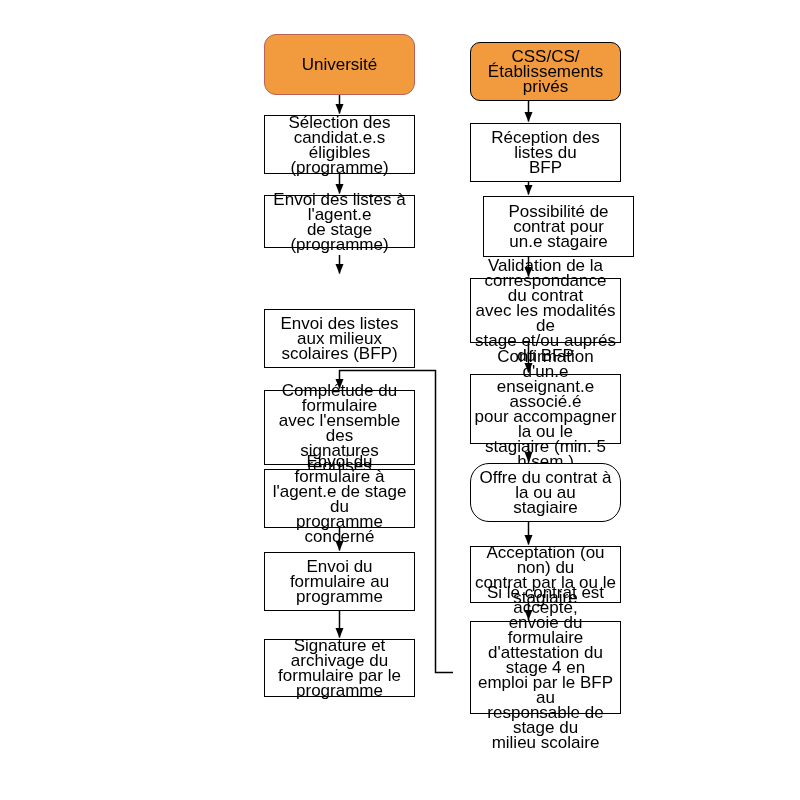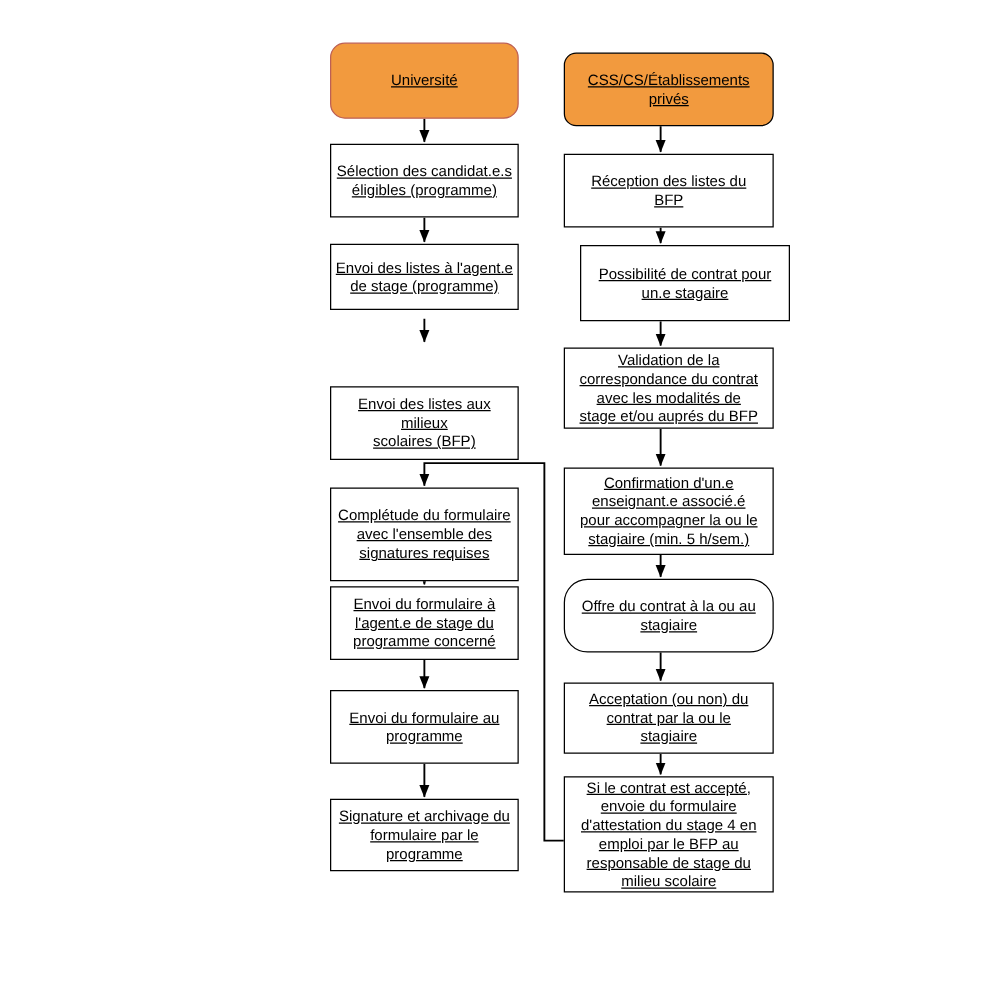--- a/index.html
+++ b/index.html
@@ -27,29 +27,28 @@
   }
   .node {
     position: absolute;
     box-sizing: border-box;
     background: #ffffff;
     border: 1.5px solid #000000;
     display: flex;
     align-items: center;
     justify-content: center;
     text-align: center;
-    font-size: 12px;
+    font-size: 17px;
     line-height: 15px;
     color: #000000;
     padding: 18px 3px;
     white-space: pre-line;
-    text-decoration: underline;
   }
   .lcol { left: 264px; width: 151px; }
-  .rcol { left: 451px; width: 168px; }
+  .rcol { left: 470px; width: 151px; }
   .hdr  { background: #F29A3E; }
   .hdr-l { border: 1.5px solid #BD6055; border-radius: 12px; }
   .hdr-r { border: 1.5px solid #000000; border-radius: 10px; }
 </style>
 </head>
 <body>
 
 <div class="canvas">
 
   <svg class="wires" width="800" height="800" viewBox="0 0 800 800">

